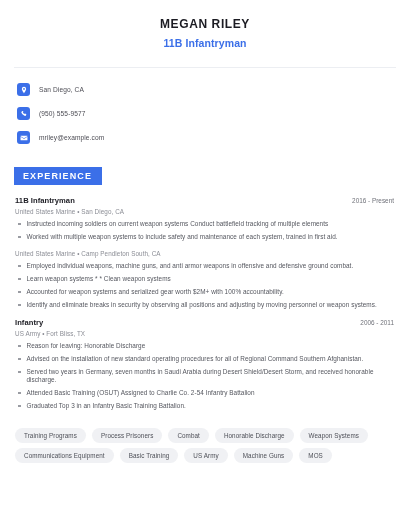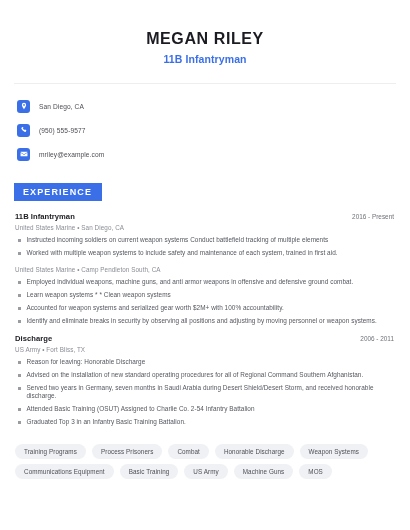--- a/index.html
+++ b/index.html
@@ -20,26 +20,25 @@
     overflow: hidden;
     position: relative;
   }
 
   
   .header {
     text-align: center;
     padding-top: 18px;
   }
   .name {
-    font-size: 16px;
+    font-size: 12px;
     font-weight: 700;
     letter-spacing: 0.6px;
     color: #1b1b22;
     line-height: 1.15;
-    margin-top: 12px;
   }
   .job-title {
     font-size: 10.5px;
     font-weight: 700;
     color: #3b6fe8;
     margin-top: 5px;
     letter-spacing: 0.1px;
   }
 
   .divider {
@@ -236,21 +235,21 @@
               <span class="bullet-text">Accounted for weapon systems and serialized gear worth $2M+ with 100% accountability.</span>
             </div>
             <div class="bullet">
               <span class="bullet-dot"></span>
               <span class="bullet-text">Identify and eliminate breaks in security by observing all positions and adjusting by moving personnel or weapon systems.</span>
             </div>
           </div>
         </div>
         <div class="entry">
           <div class="entry-head">
-            <div class="entry-role">Discharge</div>
+            <div class="entry-role">Infantry</div>
             <div class="entry-dates">2006 - 2011</div>
           </div>
           <div class="entry-meta">US Army  •  Fort Bliss, TX</div>
           <div class="bullets">
             <div class="bullet">
               <span class="bullet-dot"></span>
               <span class="bullet-text">Reason for leaving: Honorable Discharge</span>
             </div>
             <div class="bullet">
               <span class="bullet-dot"></span>

